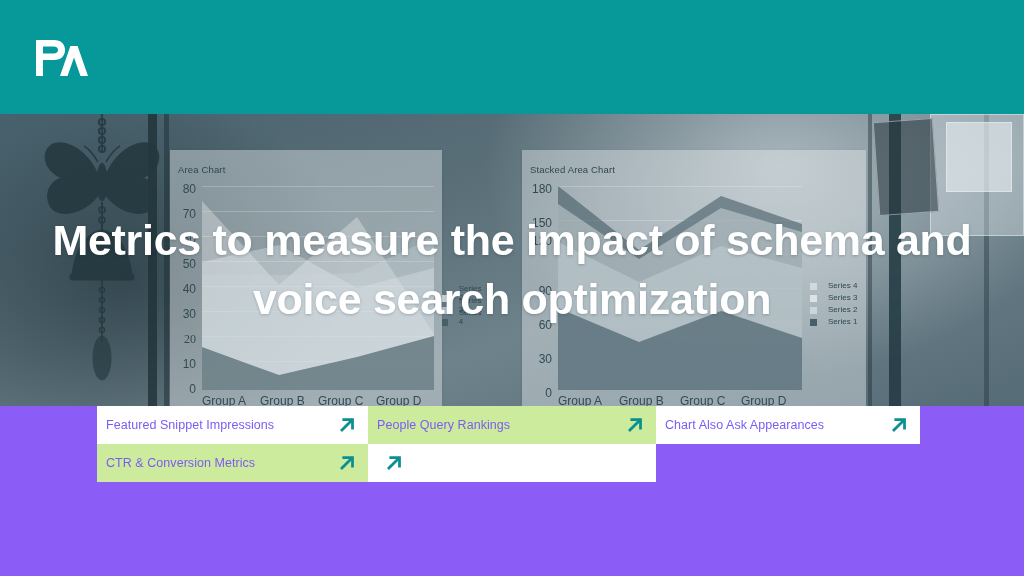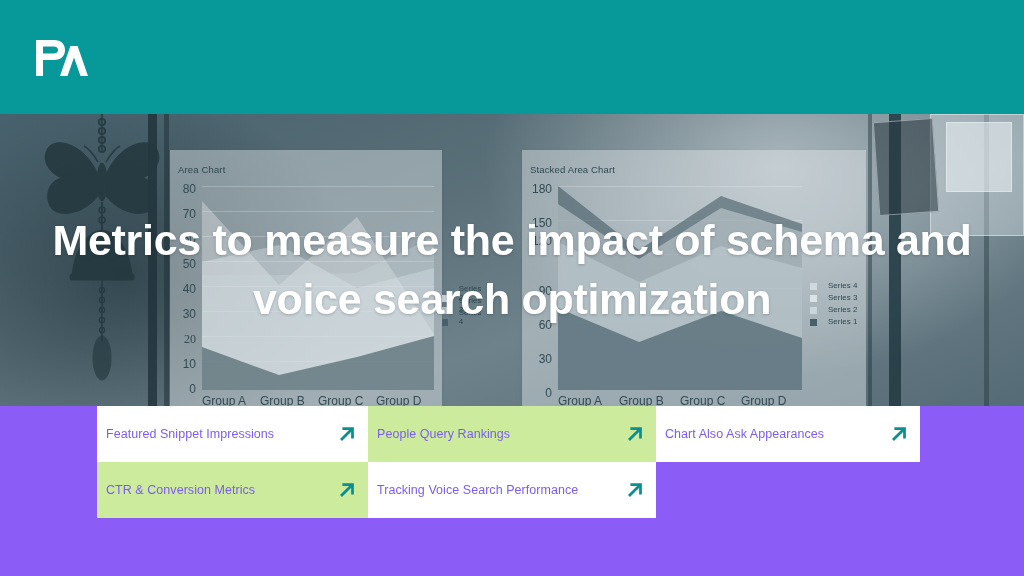--- a/index.html
+++ b/index.html
@@ -163,21 +163,21 @@
   
   .cards {
     position: absolute;
     left: 97px;
     top: 406px;
     z-index: 6;
   }
   .card-row { display: flex; }
   .card {
     position: relative;
-    height: 56px;
+    height: 38px;
     display: flex;
     align-items: center;
     box-sizing: border-box;
     padding: 0 10px 0 9px;
   }
   .card.white { background: #ffffff; }
   .card.green { background: #cdeb9c; }
 
   .card-label {
     font-size: 12.5px;
@@ -393,21 +393,20 @@
 
       <div class="card green c4">
         <span class="card-label">CTR &amp; Conversion Metrics</span>
         <svg class="card-arrow" viewBox="0 0 24 24">
           <path d="M6.5 17.5 L17 7" stroke="#0b8f90" stroke-width="3" stroke-linecap="square" fill="none"></path>
           <path d="M8.5 6 H18 V15.5" stroke="#0b8f90" stroke-width="3" stroke-linecap="square" stroke-linejoin="miter" fill="none"></path>
         </svg>
       </div>
 
       <div class="card white c5">
-        <span class="card-label">Tracking Voice Search Performance</span>
         <svg class="card-arrow" viewBox="0 0 24 24">
           <path d="M6.5 17.5 L17 7" stroke="#0b8f90" stroke-width="3" stroke-linecap="square" fill="none"></path>
           <path d="M8.5 6 H18 V15.5" stroke="#0b8f90" stroke-width="3" stroke-linecap="square" stroke-linejoin="miter" fill="none"></path>
         </svg>
       </div>
 
     </div>
 
   </div>
 

